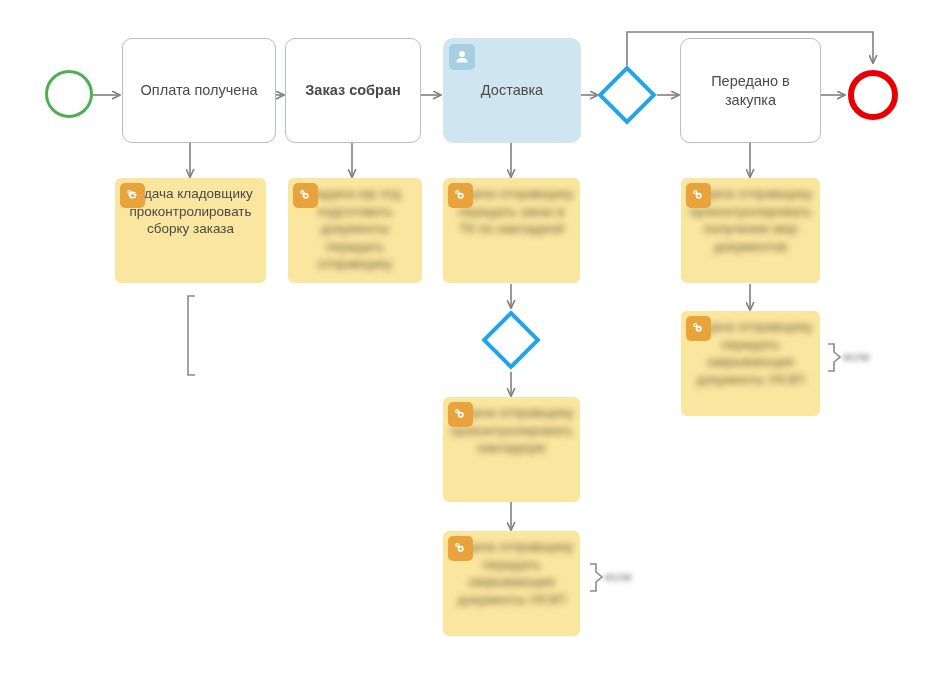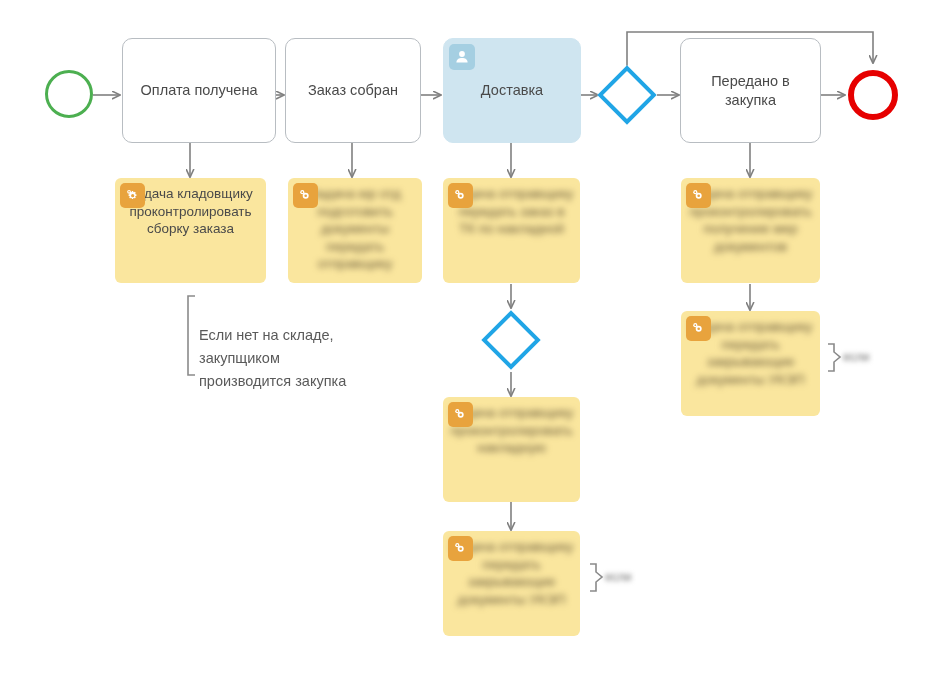--- a/index.html
+++ b/index.html
@@ -161,21 +161,21 @@
   </div>
 
   <div class="gateway" style="left:490px;top:319px;width:42px;height:42px;">
     <i></i>
   </div>
 
   <div class="task" style="left:122px;top:38px;width:154px;height:105px;">
     <span class="tasklabel">Оплата получена</span>
   </div>
 
-  <div class="task" style="left:285px;top:38px;width:136px;height:105px;">
+  <div class="task" style="left:285px;top:38px;width:136px;height:105px;font-weight:bold;">
     <span class="tasklabel">Заказ собран</span>
   </div>
 
   <div class="task user" style="left:443px;top:38px;width:138px;height:105px;justify-content:center;">
     <span class="usericon">
       <svg width="16" height="16" viewBox="0 0 16 16">
         <circle cx="8" cy="5" r="2.9" fill="#ffffff"></circle>
         <path d="M2.4,13.4 C2.4,10.3 4.9,8.9 8,8.9 C11.1,8.9 13.6,10.3 13.6,13.4 Z" fill="#ffffff"></path>
       </svg>
     </span>
@@ -274,25 +274,20 @@
     <g stroke="#8a8a8a" stroke-width="1.6" fill="none">
 
       <path d="M195,296 L188,296 L188,375 L195,375"></path>
 
       <path d="M828,344 L834,344 L834,352 L840,357 L834,362 L834,371 L828,371"></path>
 
       <path d="M590,564 L596,564 L596,572 L602,577 L596,582 L596,591 L590,591"></path>
     </g>
   </svg>
 
-  <div class="annot" style="left:199px;top:301px;width:190px;">
-    <span class="atext">Если нет на складе,
-закупщиком
-производится закупка</span>
-  </div>
 
   <div class="miniannot" style="left:843px;top:350px;">
     <span>если</span>
   </div>
 
   <div class="miniannot" style="left:605px;top:570px;">
     <span>если</span>
   </div>
 
 </div>

